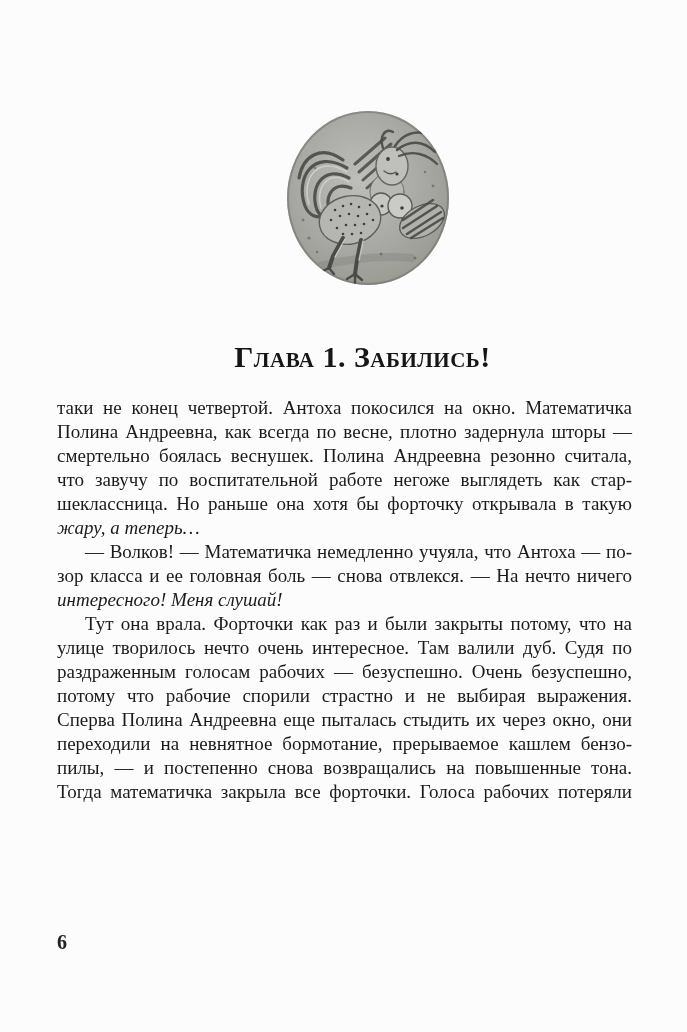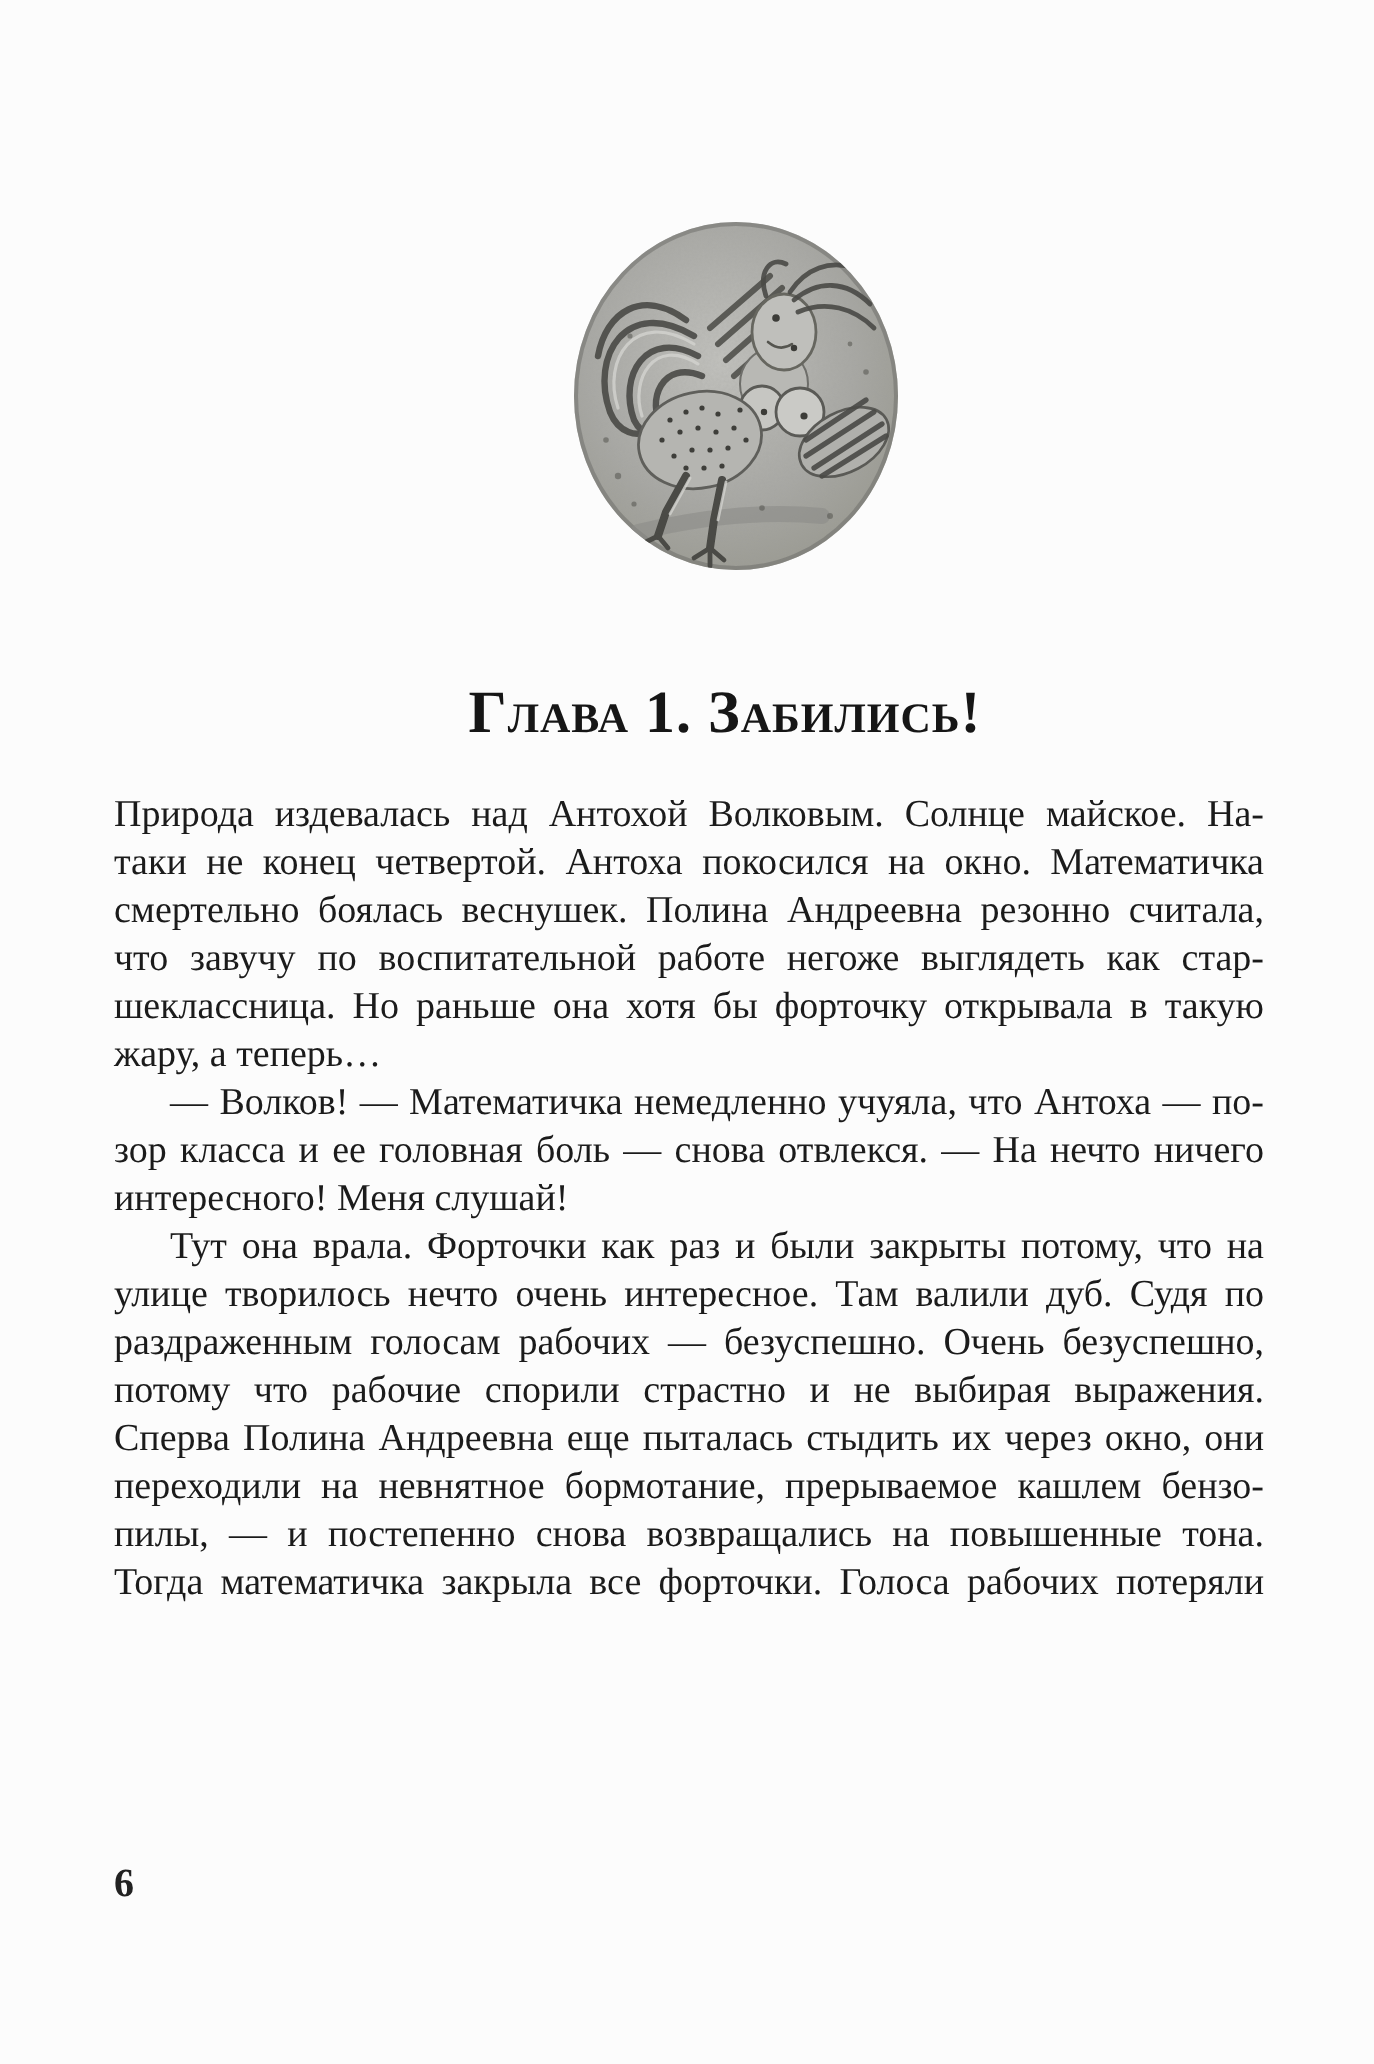--- a/index.html
+++ b/index.html
@@ -41,20 +41,21 @@
     font-size: 19px;
     line-height: 24px;
   }
   .line {
     text-align: justify;
     text-align-last: justify;
     -moz-text-align-last: justify;
   }
   .line.end {
     text-align-last: left;
+    font-style: italic;
     -moz-text-align-last: left;
   }
   .line.indent { text-indent: 28px; }
   .page-number {
     position: absolute;
     left: 57px;
     top: 931px;
     font-size: 20px;
     font-weight: bold;
     color: #222222;
@@ -194,22 +195,22 @@
           <circle cx="140" cy="64" r="1.2"></circle>
         <circle cx="30" cy="60" r="1.3"></circle>
           <circle cx="96" cy="146" r="1.4"></circle>
       </g>
     </g>
   </svg>
 
   <div class="chapter-title">Глава 1. Забились!</div>
 
   <div class="body-text">
-    <div class="line">Природа издевалась над Антохой Волковым. Солнце майское. На-</div>
     <div class="line">таки не конец четвертой. Антоха покосился на окно. Математичка</div>
+    <div class="line">Полина Андреевна, как всегда по весне, плотно задернула шторы —</div>
     <div class="line">смертельно боялась веснушек. Полина Андреевна резонно считала,</div>
     <div class="line">что завучу по воспитательной работе негоже выглядеть как стар-</div>
     <div class="line">шеклассница. Но раньше она хотя бы форточку открывала в такую</div>
     <div class="line end">жару, а теперь…</div>
 
     <div class="line indent">— Волков! — Математичка немедленно учуяла, что Антоха — по-</div>
     <div class="line">зор класса и ее головная боль — снова отвлекся. — На нечто ничего</div>
     <div class="line end">интересного! Меня слушай!</div>
 
     <div class="line indent">Тут она врала. Форточки как раз и были закрыты потому, что на</div>

